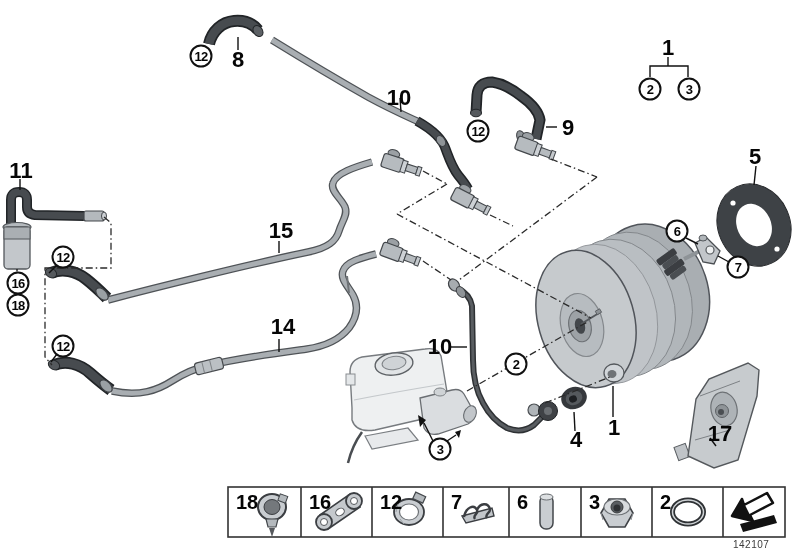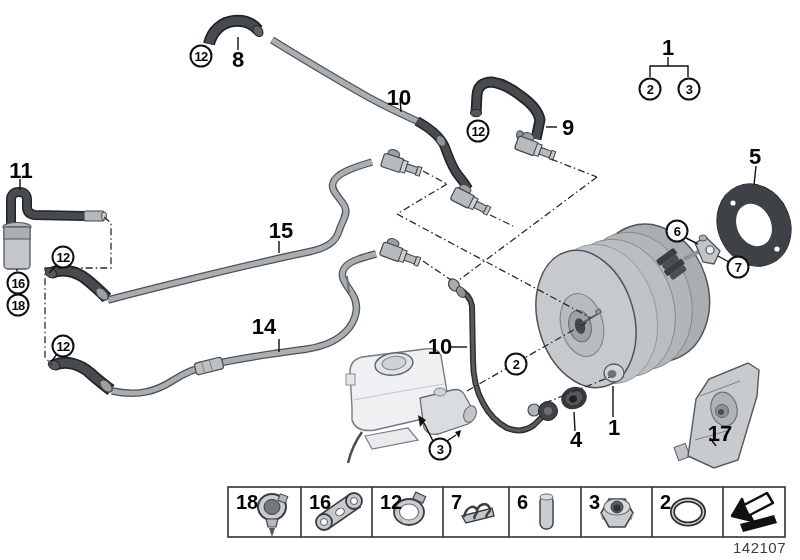--- a/index.html
+++ b/index.html
@@ -6,21 +6,21 @@
   #stage{position:relative;width:800px;height:560px;background:#ffffff;overflow:hidden;
          font-family:"Liberation Sans","DejaVu Sans",sans-serif;}
   #art{position:absolute;left:0;top:0;}
   .lbl{position:absolute;transform:translate(-50%,-50%);font-weight:bold;font-size:22px;
        color:#060606;line-height:1;white-space:nowrap;}
   .circ{position:absolute;width:23px;height:23px;box-sizing:border-box;border:2px solid #111;
         border-radius:50%;background:#fff;display:flex;align-items:center;justify-content:center;
         font-weight:bold;font-size:13px;letter-spacing:-0.8px;color:#060606;
         transform:translate(-50%,-50%);line-height:1;}
   .legnum{position:absolute;font-weight:bold;font-size:20px;color:#060606;line-height:1;}
-  #pn{position:absolute;left:733px;top:539px;font-size:15px;color:#3c3c3c;letter-spacing:0.5px;}
+  #pn{position:absolute;left:733px;top:539px;font-size:10px;color:#3c3c3c;letter-spacing:0.5px;}
 </style>
 </head>
 <body>
 
 <div id="stage">
 
 <svg id="art" width="800" height="560" viewBox="0 0 800 560">
 
   <g>
     <path d="M 352,408 L 350,372 Q 350,360 362,357 L 425,349 Q 438,347 441,356 L 448,398 Q 450,410 440,415 L 375,430 Q 356,433 352,420 Z" fill="#eef0f1" stroke="#777b7f" stroke-width="1.4"></path>
@@ -278,21 +278,21 @@
     <polygon points="742,499 732,516 753,521" fill="#111"></polygon>
     <polygon points="740,524 774,515 777,523 743,532" fill="#111"></polygon>
   </g>
 </svg>
 
 <div class="lbl" style="left:21px;top:171px">11</div>
 <div class="lbl" style="left:238px;top:60px">8</div>
 <div class="lbl" style="left:399px;top:98px">10</div>
 <div class="lbl" style="left:568px;top:128px">9</div>
 <div class="lbl" style="left:281px;top:231px">15</div>
-<div class="lbl" style="left:264px;top:327px">14</div>
+<div class="lbl" style="left:283px;top:327px">14</div>
 <div class="lbl" style="left:440px;top:347px">10</div>
 <div class="lbl" style="left:668px;top:48px">1</div>
 <div class="lbl" style="left:755px;top:157px">5</div>
 <div class="lbl" style="left:576px;top:440px">4</div>
 <div class="lbl" style="left:614px;top:428px">1</div>
 <div class="lbl" style="left:720px;top:434px">17</div>
 
 <div class="circ" style="left:201px;top:56px">12</div>
 <div class="circ" style="left:478px;top:131px">12</div>
 <div class="circ" style="left:63px;top:257px">12</div>

